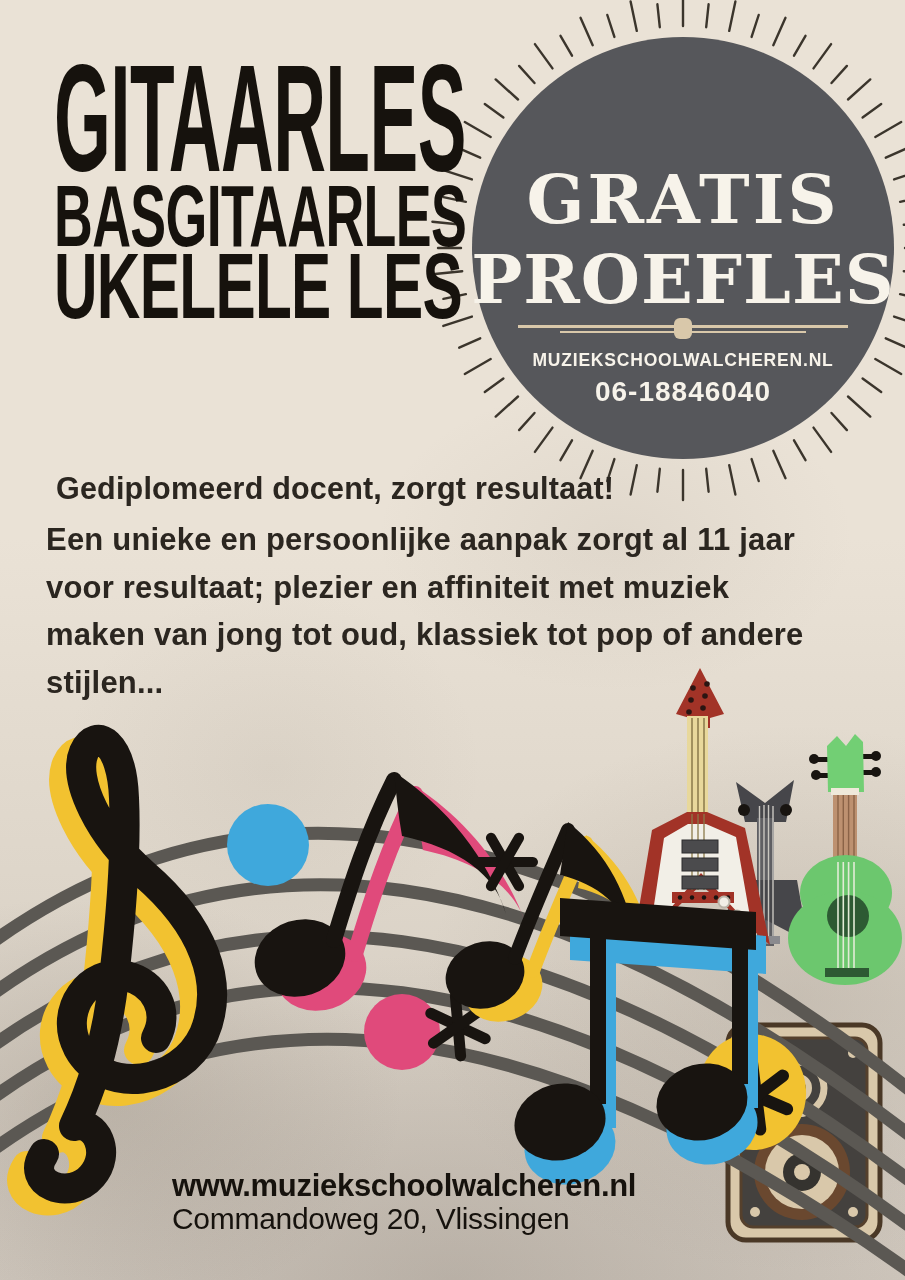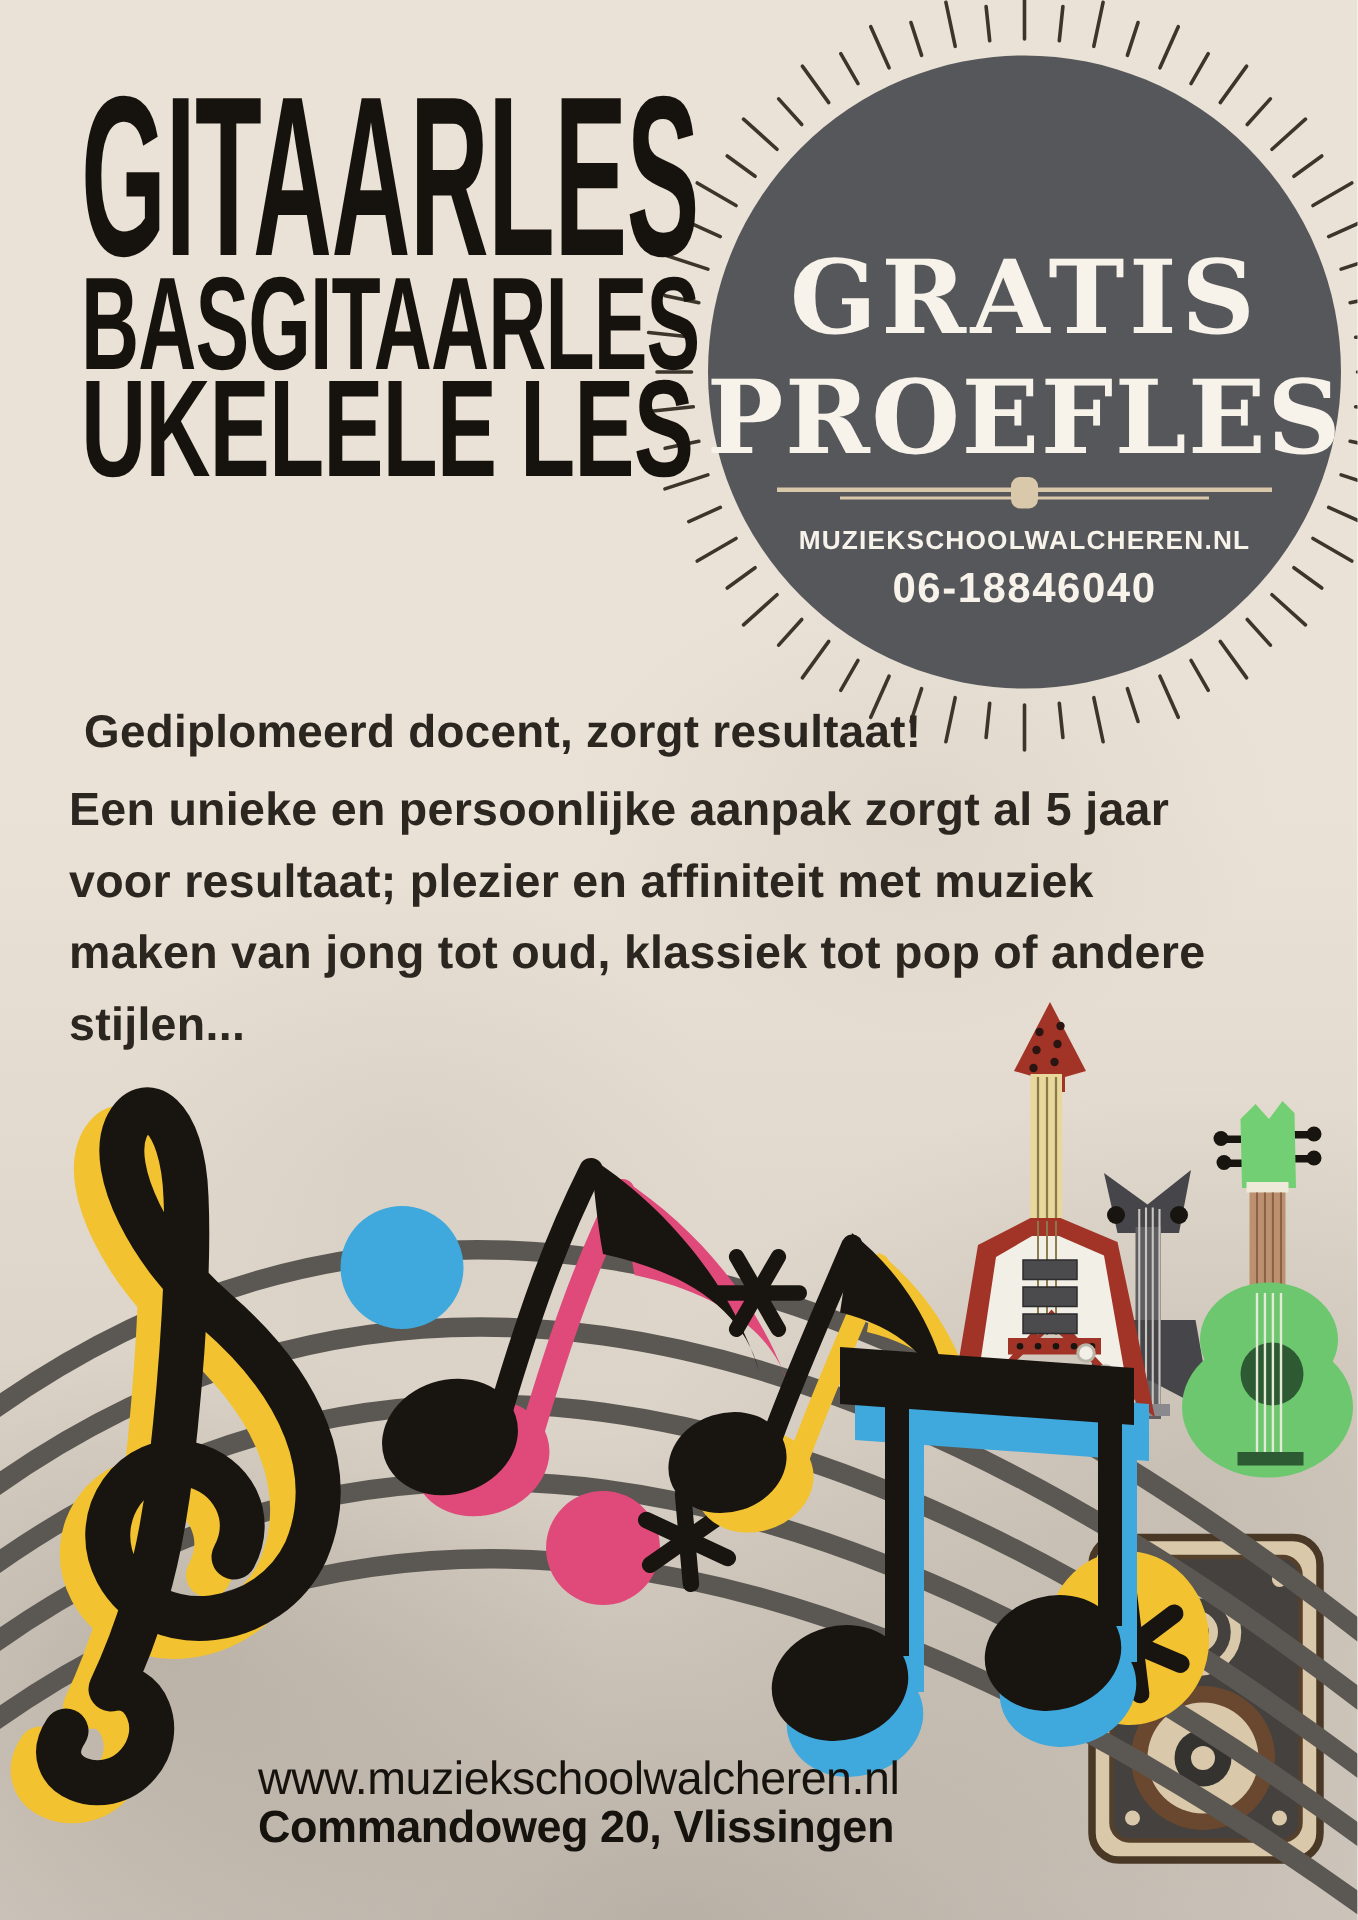--- a/index.html
+++ b/index.html
@@ -32,22 +32,22 @@
   #badge-divider{top:330px;left:95px;width:330px;height:22px;position:absolute;}
   #badge-divider .ln1{position:absolute;left:0;top:7px;width:330px;height:3px;background:var(--c-cream);}
   #badge-divider .ln2{position:absolute;left:42px;top:13px;width:246px;height:2px;background:var(--c-cream);}
   #badge-divider .bead{position:absolute;left:156px;top:0;width:18px;height:21px;border-radius:6px;background:var(--c-cream);}
   #badge-site{top:362px;font-size:17.5px;letter-spacing:.8px;}
   #badge-phone{top:388px;font-size:28px;letter-spacing:1px;}
   
   #heading{left:56px;top:471px;font-size:30.5px;font-weight:bold;color:var(--c-text);letter-spacing:.2px;}
   #bodytext{left:46px;top:516px;font-size:31px;font-weight:bold;color:var(--c-text);line-height:47.5px;white-space:pre;letter-spacing:.2px;}
   
-  #footer-web{left:172px;top:1168px;font-size:31px;font-weight:normal;color:var(--c-title);z-index:6;letter-spacing:-.3px;}
-  #footer-addr{left:172px;top:1202px;font-size:30px;font-weight:bold;color:var(--c-title);z-index:6;letter-spacing:-.3px;}
+  #footer-web{left:172px;top:1168px;font-size:31px;font-weight:bold;color:var(--c-title);z-index:6;letter-spacing:-.3px;}
+  #footer-addr{left:172px;top:1202px;font-size:30px;font-weight:normal;color:var(--c-title);z-index:6;letter-spacing:-.3px;}
   
   #illu{position:absolute;left:0;top:640px;z-index:3;}
   .tickline{stroke:var(--c-tick);stroke-width:2.4;stroke-linecap:round;}
 </style>
 </head>
 <body>
 
 <div id="poster">
 
   <div id="badge">
@@ -125,21 +125,21 @@
     </div>
     <div class="badge-text" id="badge-site">MUZIEKSCHOOLWALCHEREN.NL</div>
     <div class="badge-text" id="badge-phone">06-18846040</div>
   </div>
 
   <div class="title-line" id="title1">GITAARLES</div>
   <div class="title-line" id="title2">BASGITAARLES</div>
   <div class="title-line" id="title3">UKELELE LES</div>
 
   <div class="abs" id="heading">Gediplomeerd docent, zorgt resultaat!</div>
-  <div class="abs" id="bodytext">Een unieke en persoonlijke aanpak zorgt al 5 jaar
+  <div class="abs" id="bodytext">Een unieke en persoonlijke aanpak zorgt al 11 jaar
 voor resultaat; plezier en affiniteit met muziek
 maken van jong tot oud, klassiek tot pop of andere
 stijlen...</div>
 
   <svg id="illu" width="905" height="640" viewBox="0 0 905 640">
     <defs>
       <path id="clefpath" d="M 44,514 C 24,544 70,562 92,536 C 112,513 96,480 74,486 C 90,452 106,408 114,338 C 122,268 126,200 124,158 C 122,102 96,86 84,112 C 72,140 100,196 144,234 C 202,284 226,342 204,394 C 180,446 104,456 78,408 C 58,370 90,328 126,336 C 156,343 170,372 156,398" fill="none" stroke="currentColor" stroke-width="30" stroke-linecap="round" stroke-linejoin="round"></path>
       <g id="note1">
         <ellipse cx="300" cy="318" rx="46" ry="38" transform="rotate(-18 300 318)" fill="currentColor"></ellipse>
         <path d="M 334,300 C 352,240 368,192 394,140" stroke="currentColor" stroke-width="16" fill="none" stroke-linecap="round"></path>

